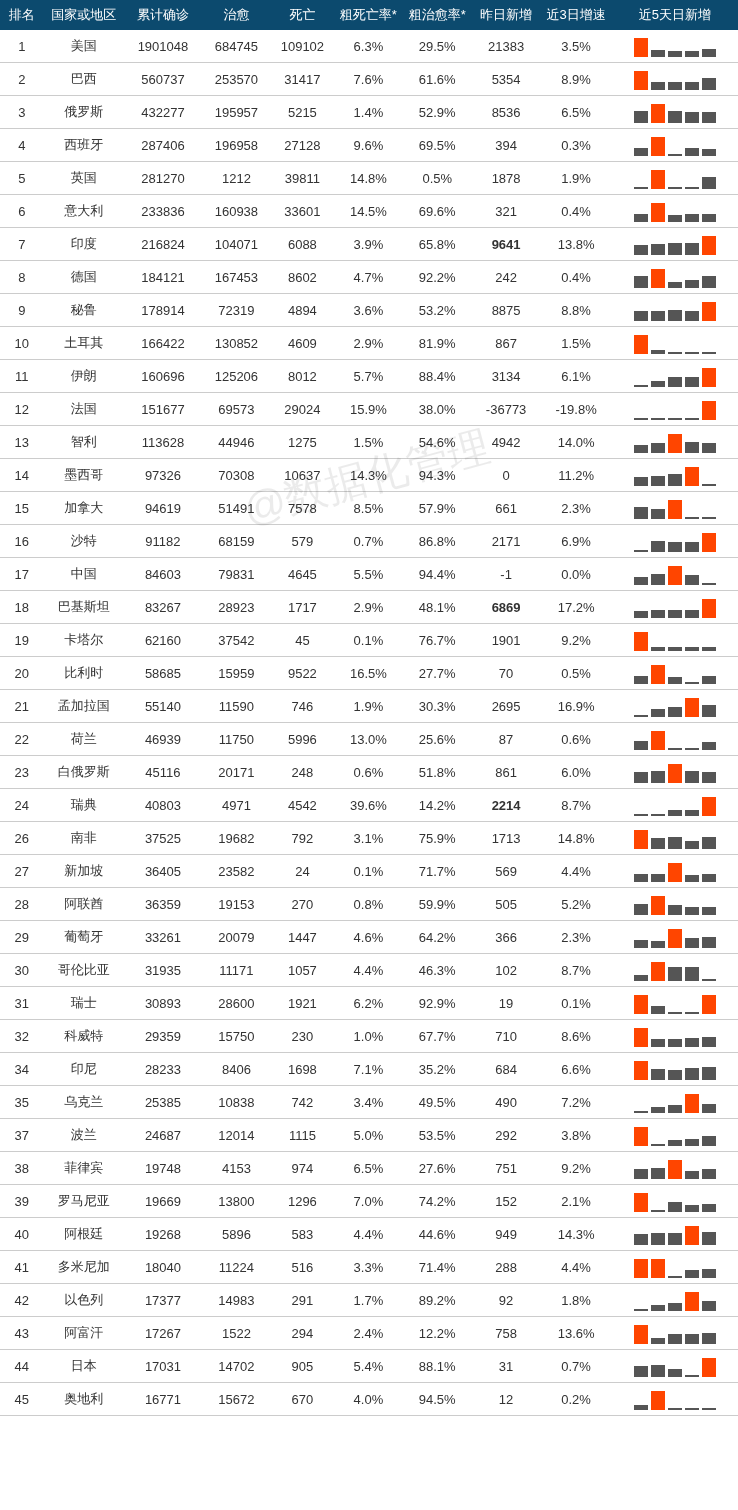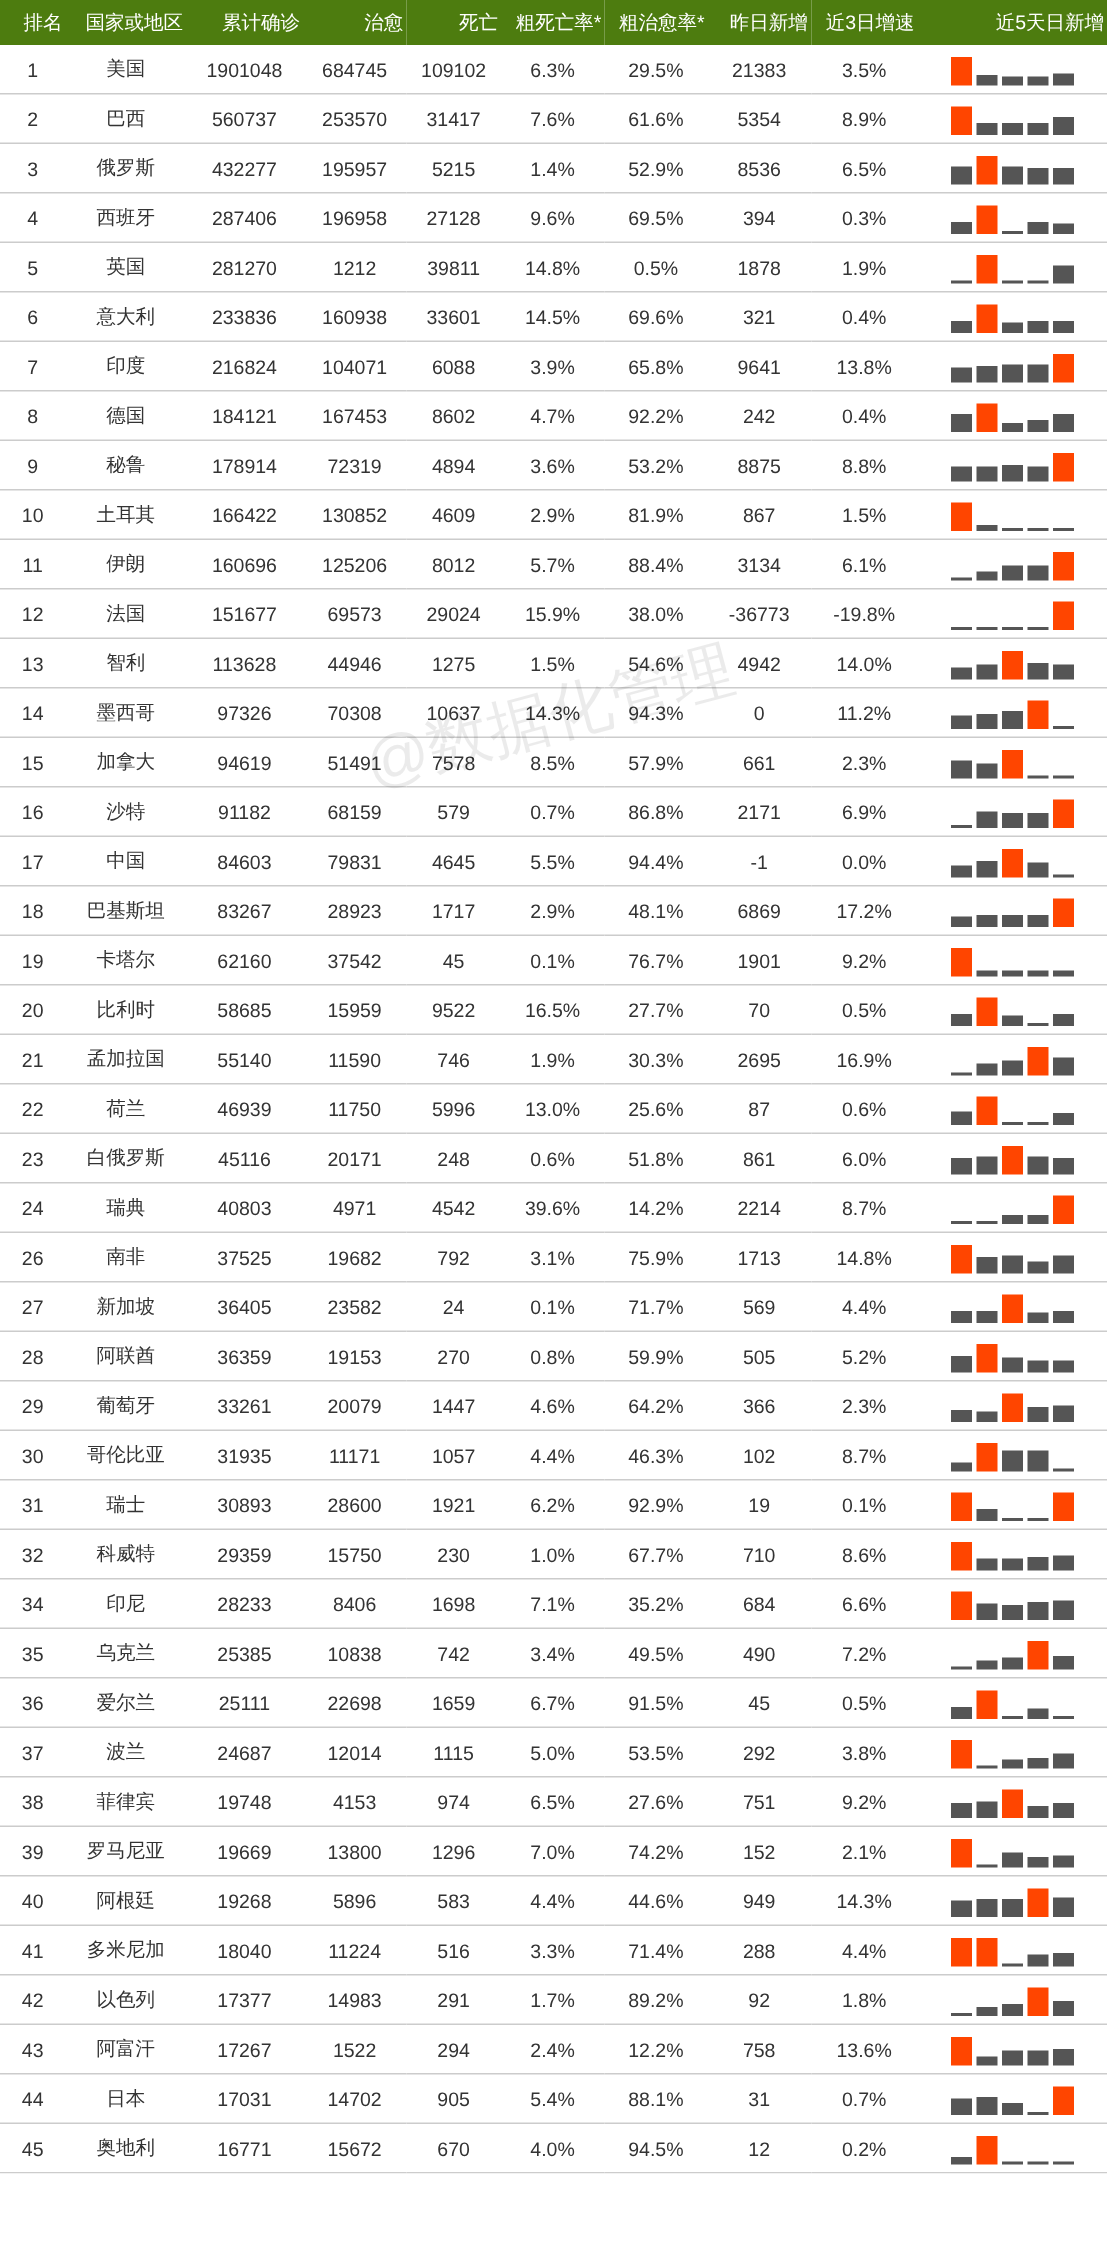--- a/index.html
+++ b/index.html
@@ -1,31 +1,31 @@
 <!DOCTYPE html>
 <html><head>
 <meta charset="utf-8">
 <style>
 *{margin:0;padding:0;box-sizing:border-box}
 body{font-family:"Microsoft YaHei",Arial,sans-serif;font-size:13px;background:#fff;color:#333;width:738px;position:relative}
 .watermark{position:absolute;top:450px;left:240px;font-size:42px;color:rgba(0,0,0,.08);transform:rotate(-15deg);z-index:5;pointer-events:none;font-weight:300}
 table{width:100%;border-collapse:collapse;table-layout:fixed}
-thead th{background:#4d7c0f;color:#fff;padding:6px 2px;font-weight:normal;font-size:13px;text-align:right;border:none}
+thead th{background:#0c4a6e;color:#fff;padding:6px 2px;font-weight:normal;font-size:13px;text-align:center;border:none}
 tbody td{padding:5px 2px;text-align:center;border-bottom:1px solid #ccc;font-size:13px;height:28.4px}
 .col-rank{width:38px}
 .col-country{width:70px}
 .col-conf{width:68px}
 .col-cure{width:60px}
 .col-death{width:55px}
 .col-drate{width:60px}
 .col-crate{width:60px}
 .col-new{width:60px}
 .col-speed{width:62px}
 .col-spark{width:110px}
-.bold{font-weight:normal}
+.bold{font-weight:bold}
 .spark{display:flex;align-items:flex-end;justify-content:center;gap:3px;height:22px;padding:0 4px}
 .spark span{width:14px;background:#555;display:block}
 .spark span.hi{background:#ff4500}
 </style>
 </head>
 <body>
 <div class="watermark">@数据化管理</div>
 
 <table>
 <colgroup>
@@ -709,40 +709,20 @@
           <div class="spark">
             <span style="height: 2px;"></span>
             <span style="height: 6px;"></span>
             <span style="height: 8px;"></span>
             <span class="hi" style="height: 19px;"></span>
             <span style="height: 9px;"></span>
           </div>
         </td>
       </tr>
       <tr>
-        <td>36</td>
-        <td>爱尔兰</td>
-        <td>25111</td>
-        <td>22698</td>
-        <td>1659</td>
-        <td>6.7%</td>
-        <td>91.5%</td>
-        <td>45</td>
-        <td>0.5%</td>
-        <td>
-          <div class="spark">
-            <span style="height: 8px;"></span>
-            <span class="hi" style="height: 19px;"></span>
-            <span style="height: 2px;"></span>
-            <span style="height: 7px;"></span>
-            <span style="height: 2px;"></span>
-          </div>
-        </td>
-      </tr>
-      <tr>
         <td>37</td>
         <td>波兰</td>
         <td>24687</td>
         <td>12014</td>
         <td>1115</td>
         <td>5.0%</td>
         <td>53.5%</td>
         <td>292</td>
         <td>3.8%</td>
         <td>

